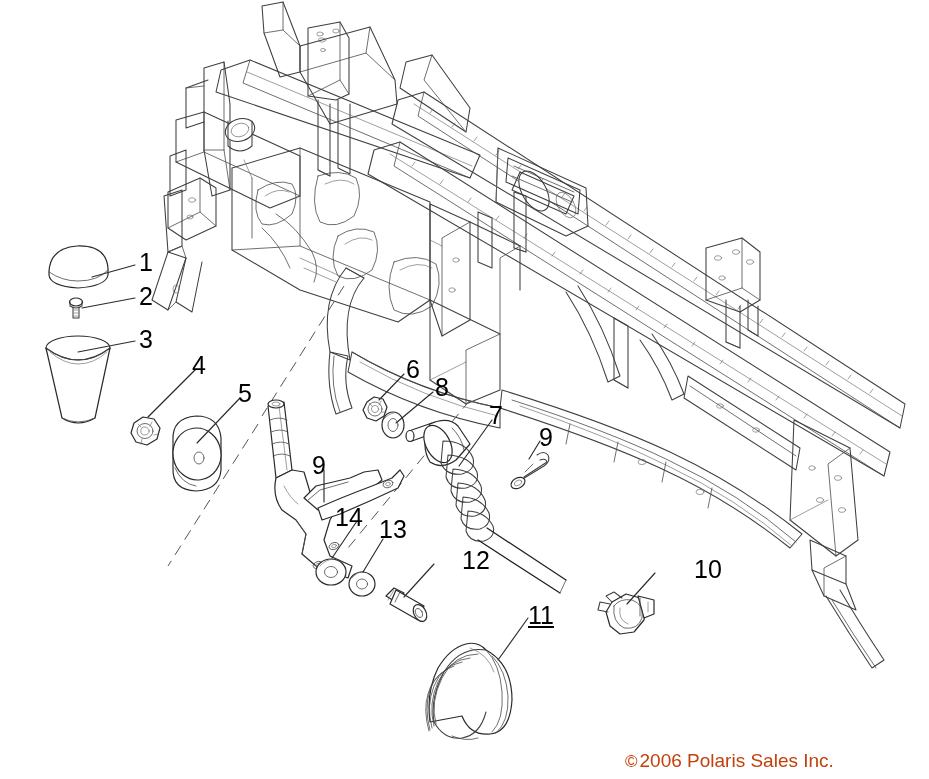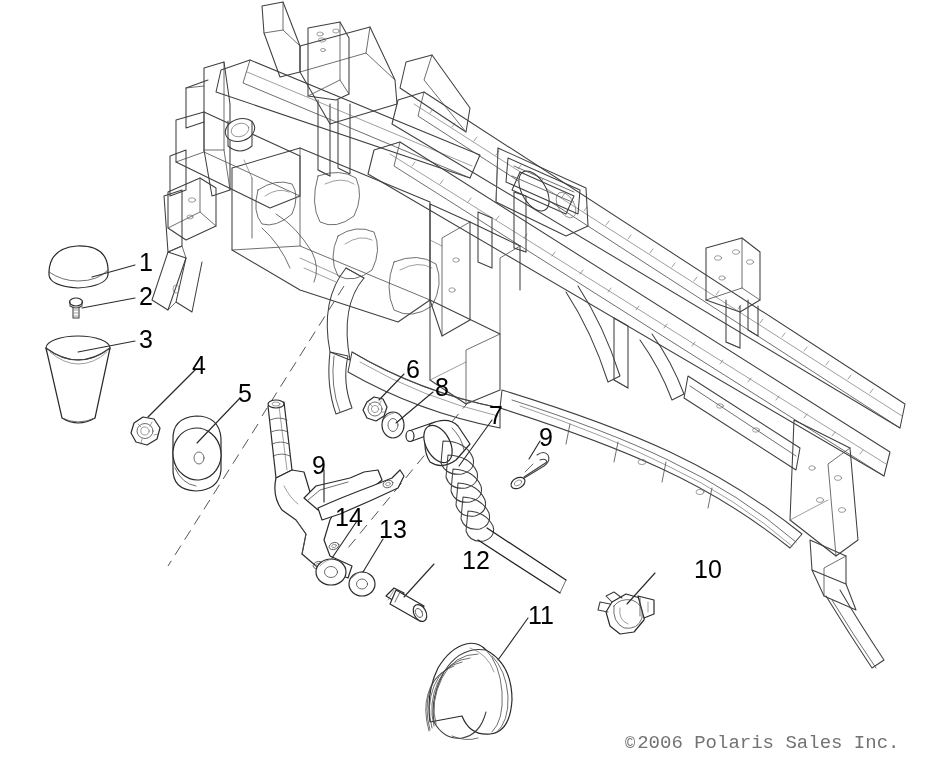--- a/index.html
+++ b/index.html
@@ -31,24 +31,24 @@
     font-size: 25px;
     font-weight: 400;
     color: #000000;
     line-height: 1;
     white-space: nowrap;
     user-select: none;
   }
   #copyright-notice {
     position: absolute;
     left: 625px;
-    top: 732px;
-    font-family: Liberation Mono, monospace;
+    top: 750px;
+    font-family: Liberation Sans, sans-serif;
     font-size: 19px;
-    color: #737373;
+    color: #c2410c;
     white-space: nowrap;
   }
   #copyright-notice .cmark {
     font-size: 17px;
     margin-right: 2px;
   }
 </style>
 </head>
 <body>
 
@@ -467,21 +467,21 @@
   <div class="callout-label" style="left:139px; top:250px;">1</div>
   <div class="callout-label" style="left:139px; top:284px;">2</div>
   <div class="callout-label" style="left:139px; top:327px;">3</div>
   <div class="callout-label" style="left:192px; top:353px;">4</div>
   <div class="callout-label" style="left:238px; top:381px;">5</div>
   <div class="callout-label" style="left:406px; top:357px;">6</div>
   <div class="callout-label" style="left:489px; top:403px;">7</div>
   <div class="callout-label" style="left:435px; top:375px;">8</div>
   <div class="callout-label" style="left:539px; top:425px;">9</div>
   <div class="callout-label" style="left:653px; top:557px;margin-left:41px;">10</div>
-  <div class="callout-label" style="left:528px; top:603px;">11</div>
+  <div class="callout-label" style="left:528px; top:603px;text-decoration:underline;">11</div>
   <div class="callout-label" style="left:430px; top:548px;margin-left:32px;">12</div>
   <div class="callout-label" style="left:379px; top:517px;">13</div>
   <div class="callout-label" style="left:335px; top:505px;">14</div>
   <div class="callout-label" style="left:312px; top:453px;">9</div>
 
   <div id="copyright-notice">
     <span class="cmark">©</span><span>2006 Polaris Sales Inc.</span>
   </div>
 
 </div>

